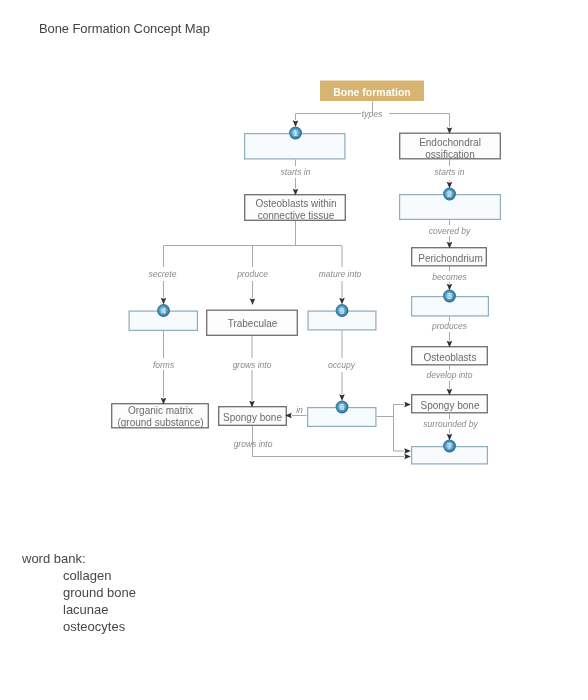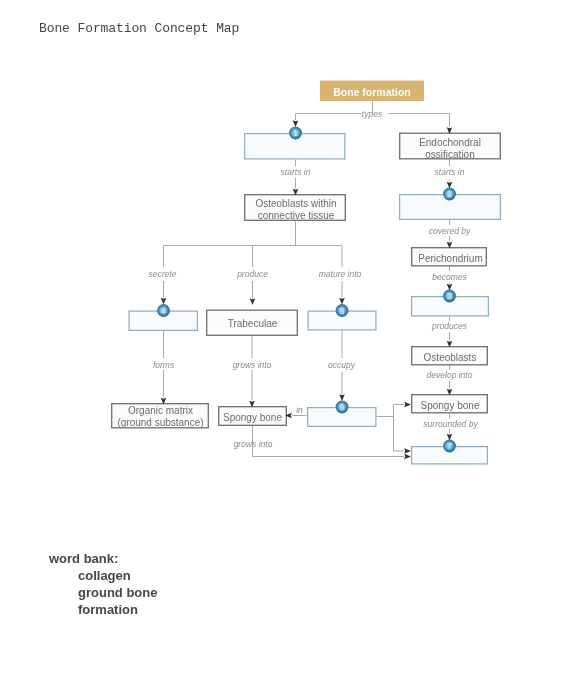--- a/index.html
+++ b/index.html
@@ -1,20 +1,20 @@
 <!DOCTYPE html>
 <html><head>
 <meta charset="utf-8">
 <title>Bone Formation Concept Map</title>
 <style>
   html,body{margin:0;padding:0;}
   body{width:588px;height:700px;background:#ffffff;font-family:"Liberation Sans",sans-serif;overflow:hidden;position:relative;}
-  #page-title{position:absolute;left:39px;top:21px;font-size:13px;color:#444;letter-spacing:-0.1px;font-family:Liberation Mono, monospace;}
-  #wordbank{position:absolute;left:49px;top:550px;font-size:13px;color:#474747;line-height:17px;letter-spacing:0px;font-weight:bold;}
-  #wordbank .wb-items{margin-left:29px;}
+  #page-title{position:absolute;left:39px;top:21px;font-size:13px;color:#444;letter-spacing:-0.1px;}
+  #wordbank{position:absolute;left:22px;top:550px;font-size:13px;color:#474747;line-height:17px;letter-spacing:0px;}
+  #wordbank .wb-items{margin-left:41px;}
   #wordbank .wb-items>div{line-height:17px;}
   #map{position:absolute;left:0;top:0;width:588px;height:700px;}
 </style>
 </head>
 <body>
 
 <div id="page-title">Bone Formation Concept Map</div>
 
 <svg id="map" viewBox="0 0 588 700">
   <defs>
@@ -154,15 +154,16 @@
     <path d="M380,456.5 L404,456.5"></path>
     <path d="M393.5,451 L404,451"></path>
   </g>
 </svg>
 
 <div id="wordbank">
   <div>word bank:</div>
   <div class="wb-items">
       <div>collagen</div>
       <div>ground bone</div>
-      <div>formation</div>
+      <div>lacunae</div>
+      <div>osteocytes</div>
     </div>
 </div>
 
 </body></html>

